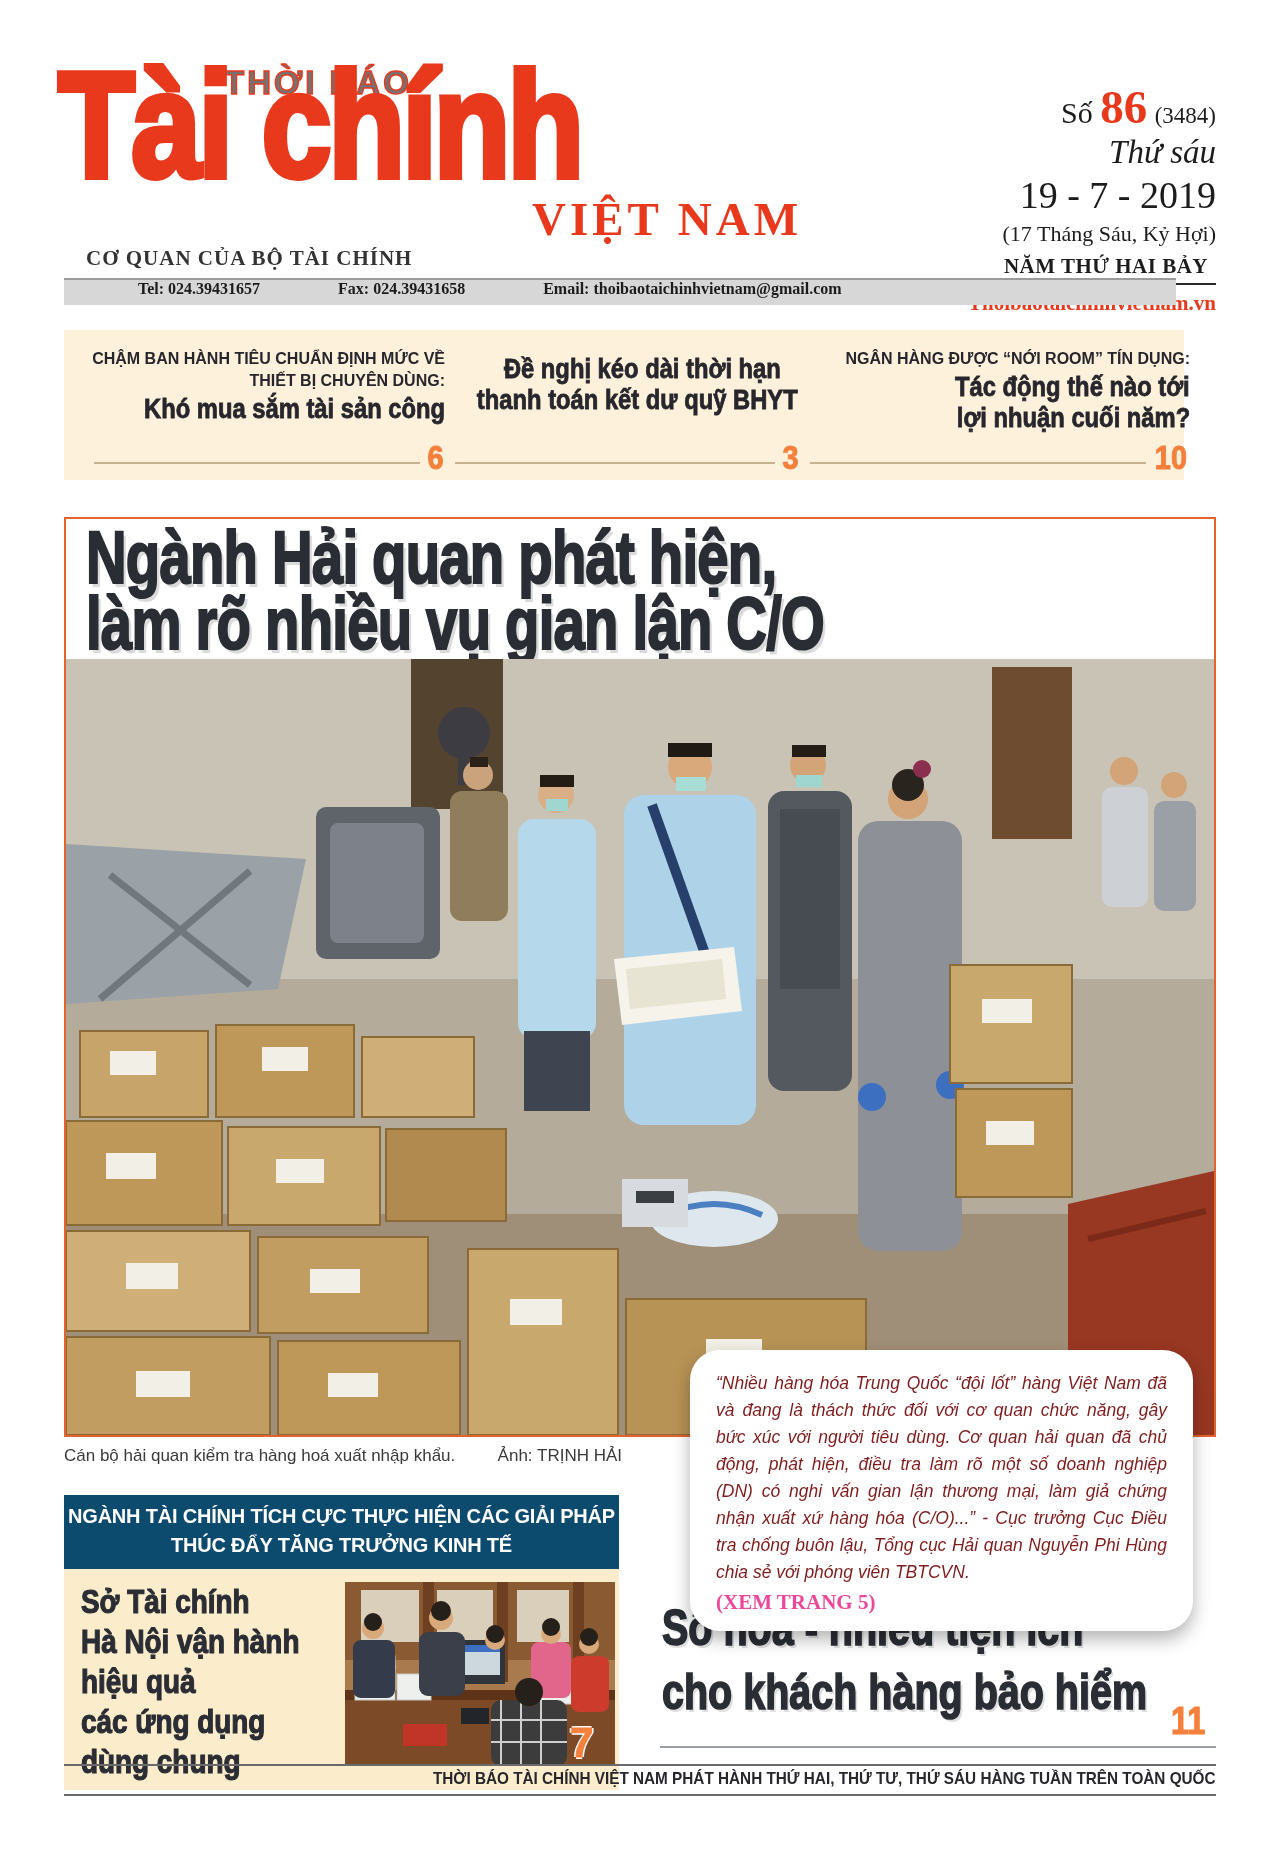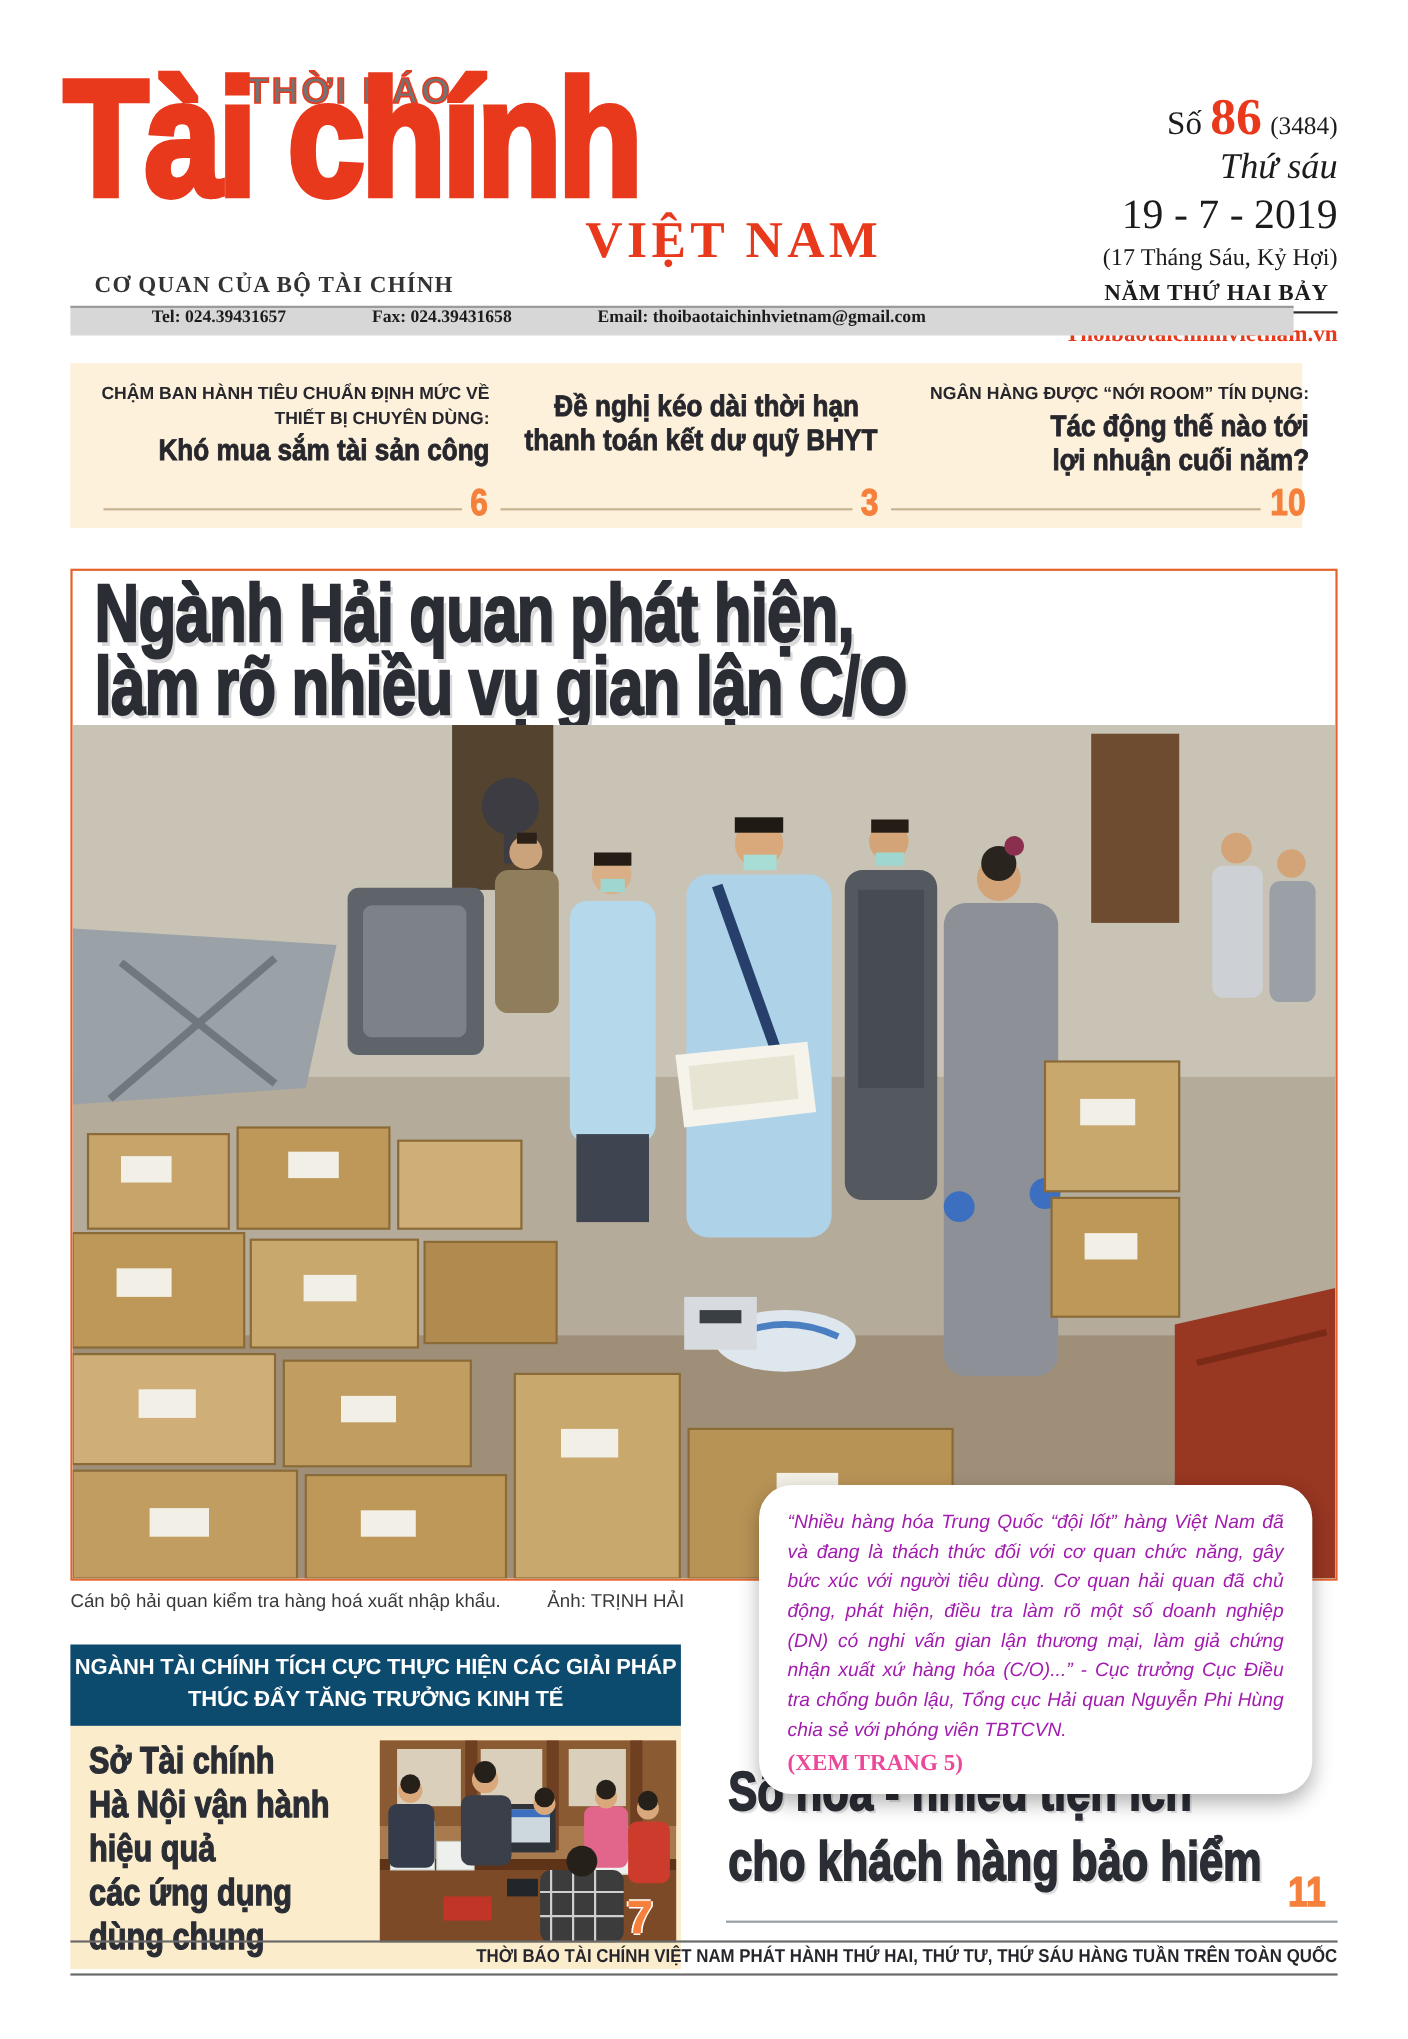--- a/index.html
+++ b/index.html
@@ -44,21 +44,21 @@
   
   .lead-box{left:64px;top:517px;width:1152px;height:920px;background:#fff;border:2px solid #e4632c}
   .lead-headline{position:absolute;left:20px;top:6px;line-height:66px}
   .lead-headline .hl{font-size:74px;font-weight:bold;color:#2b2d35;-webkit-text-stroke:2.2px #2b2d35;letter-spacing:-1px;
     display:block;transform:scaleX(0.76);transform-origin:left center;white-space:nowrap;text-shadow:4px 4px 0 rgba(150,150,150,0.35)}
   .lead-photo{position:absolute;left:0;top:140px;width:1148px;height:776px;overflow:hidden}
 
   
   .quote-box{left:690px;top:1350px;width:503px;background:#fff;border-radius:30px;box-shadow:0 8px 18px rgba(0,0,0,0.30);
     padding:20px 26px 16px 26px;z-index:6}
-  .quote-text{font-size:17.5px;font-style:italic;line-height:27px;color:#a21caf;text-align:justify}
+  .quote-text{font-size:17.5px;font-style:italic;line-height:27px;color:#7f1d1d;text-align:justify}
   .quote-ref{font-family:"Liberation Serif",serif;font-weight:bold;font-size:21px;margin-top:4px;color:#ec4899}
 
   .caption-row{left:64px;top:1446px;width:558px;display:flex;justify-content:space-between;font-size:17px;color:#3a3a3a}
 
   
   .section-banner{left:64px;top:1495px;width:555px;height:74px;background:#0c4a6e;color:#fff;text-align:center;padding-top:7px}
   .section-banner div{font-size:20px;font-weight:bold;line-height:29px;letter-spacing:-0.2px}
   .left-block{left:64px;top:1569px;width:555px;height:221px;background:#fbeccb}
   .left-title{position:absolute;left:17px;top:12px;line-height:40px}
   .left-title .hl{display:block;font-size:34px;font-weight:bold;color:#2b2d35;-webkit-text-stroke:1.2px #2b2d35;

